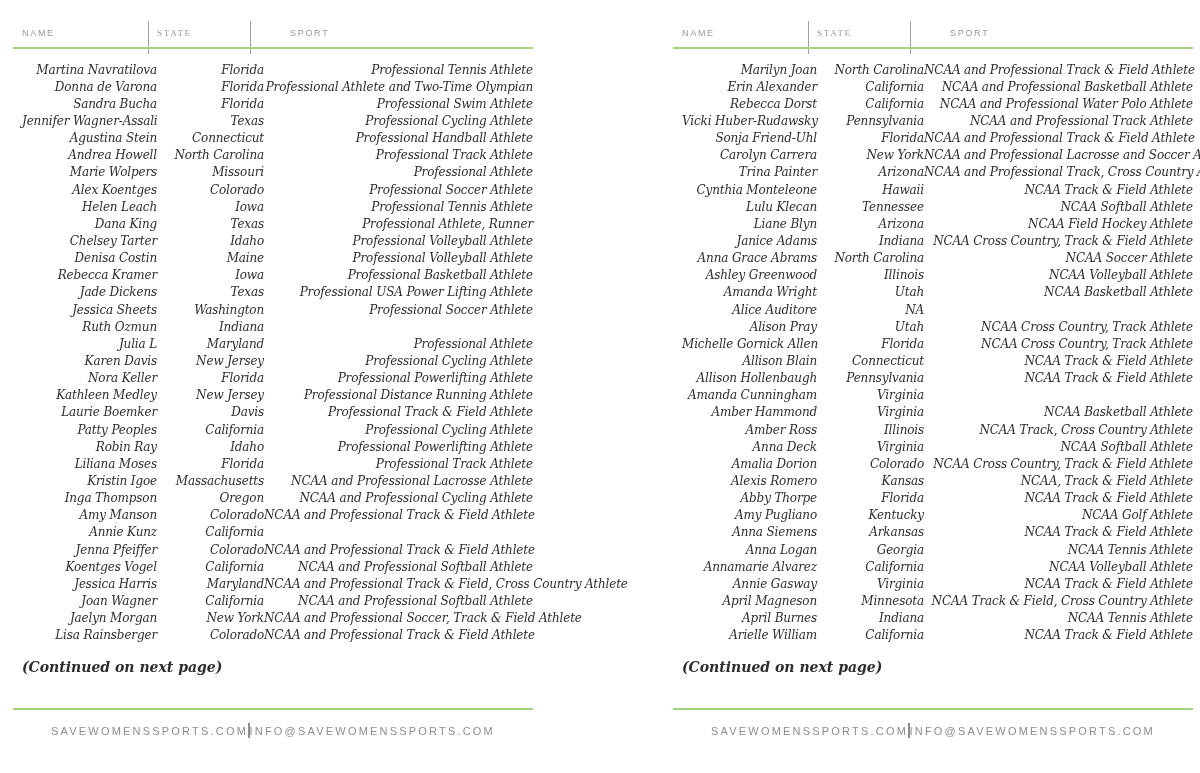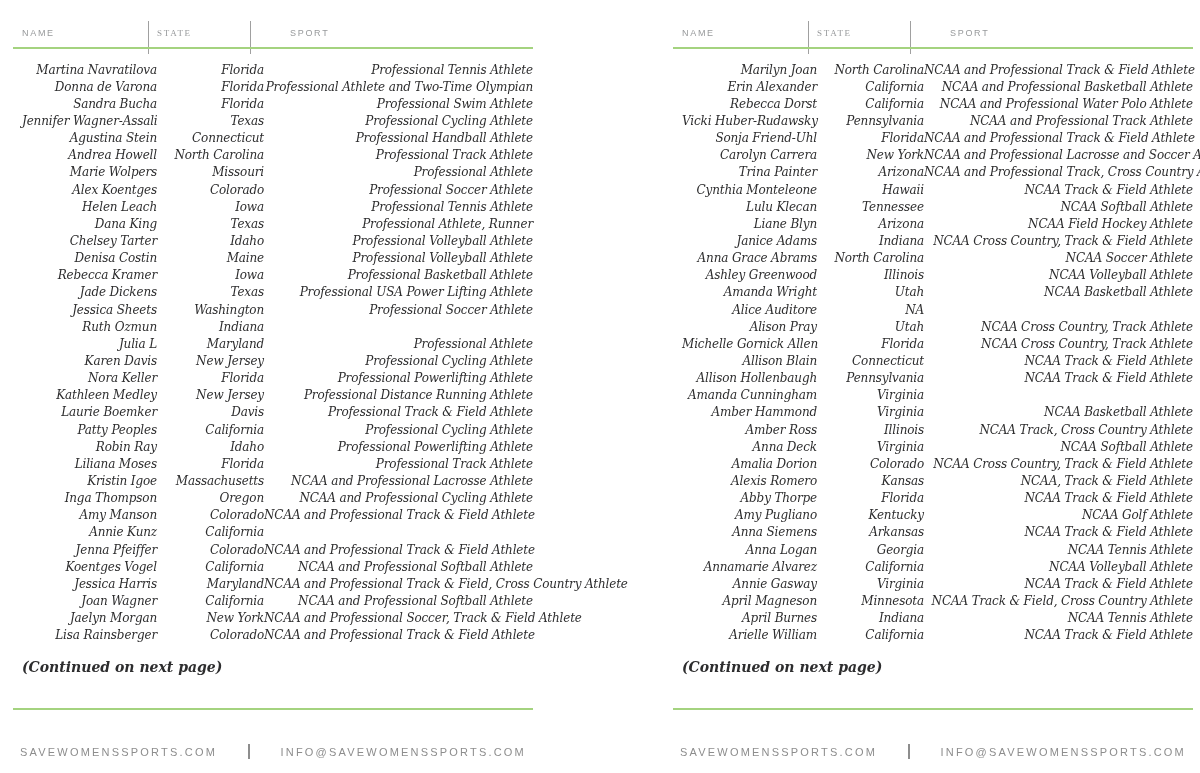--- a/index.html
+++ b/index.html
@@ -43,25 +43,24 @@
 
   .continued {
     position: absolute; top: 655px; left: 9px; margin: 0;
     font-family: "DejaVu Serif", "Liberation Serif", serif;
     font-style: italic; font-weight: 700;
     font-size: 14px; color: #2d2d2e;
   }
 
   .footer-text {
     position: absolute; top: 719px; left: 0; width: 520px;
-    display: flex; justify-content: center; align-items: center; gap: 31px;
+    display: flex; justify-content: center; align-items: center; gap: 0;
     font-family: "Liberation Sans", "DejaVu Sans", sans-serif;
     font-size: 11px; letter-spacing: 2.2px; color: #8d8d8d;
     white-space: nowrap;
-    margin-top: 21px;
   }
   .footer-bar { width: 1.5px; height: 15px; background: #8d8d8d; flex: 0 0 auto; }
 </style>
 </head>
 <body>
 
 <section class="page" id="page-left">
   <span class="col-label col-name">NAME</span>
   <span class="col-label col-state">STATE</span>
   <span class="col-label col-sport">SPORT</span>

